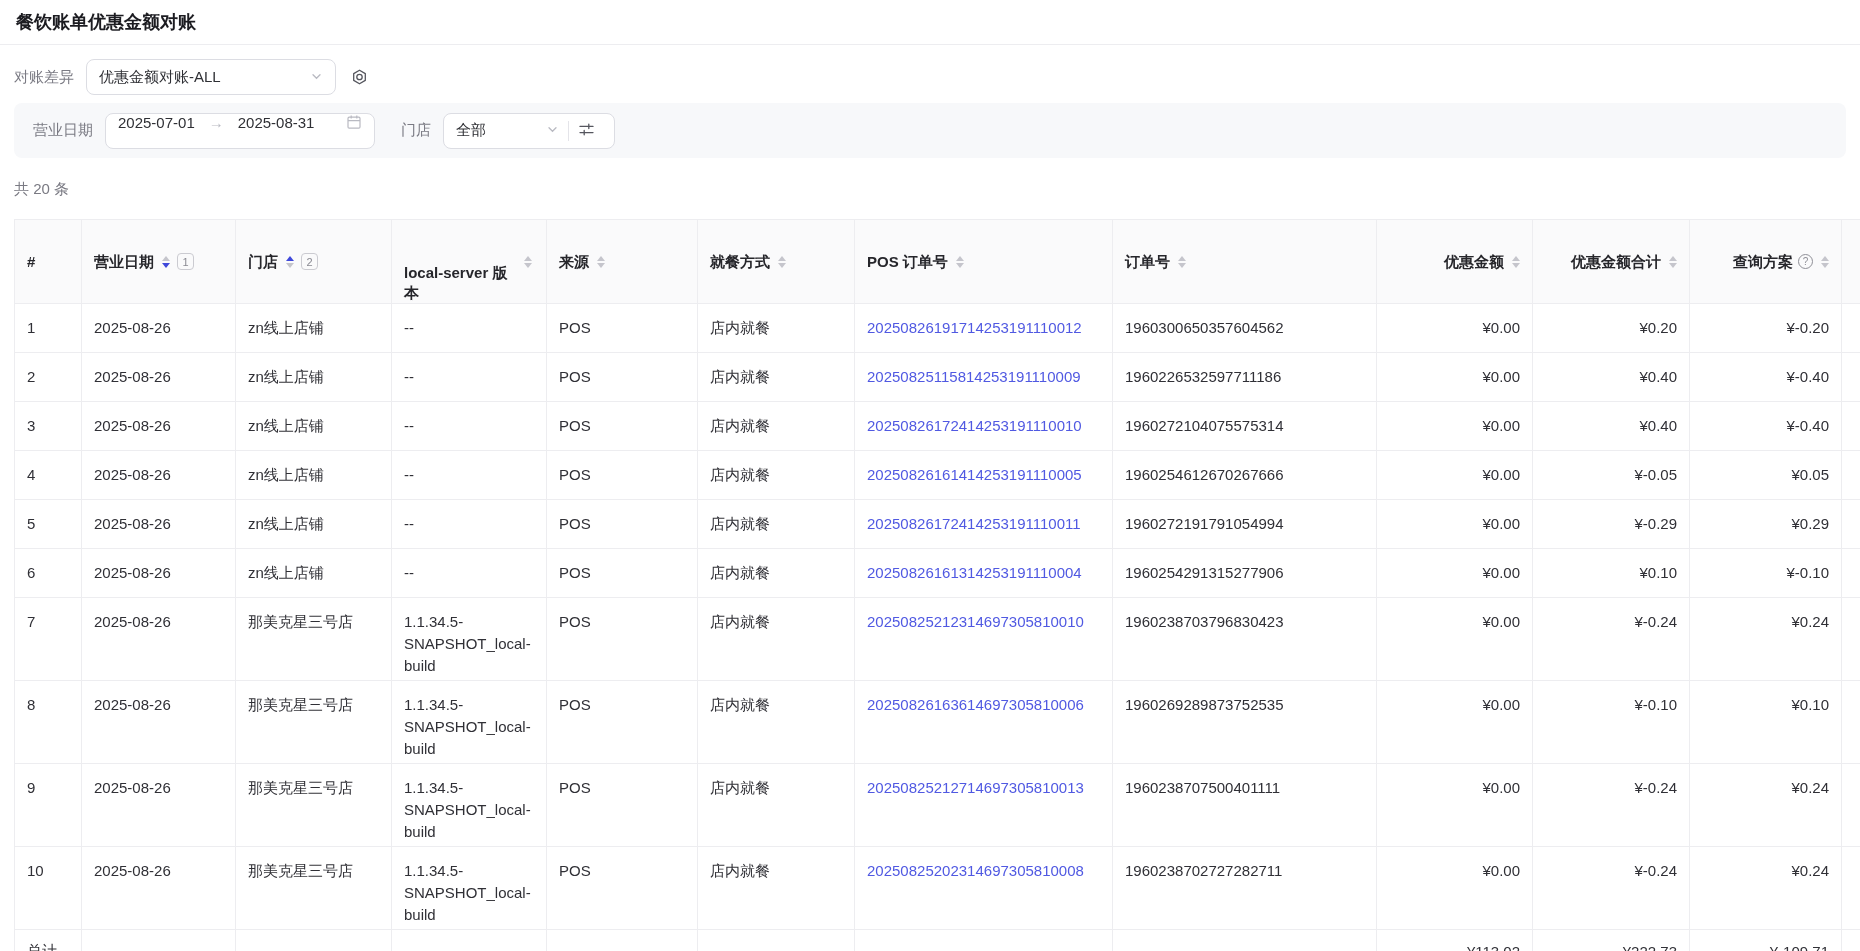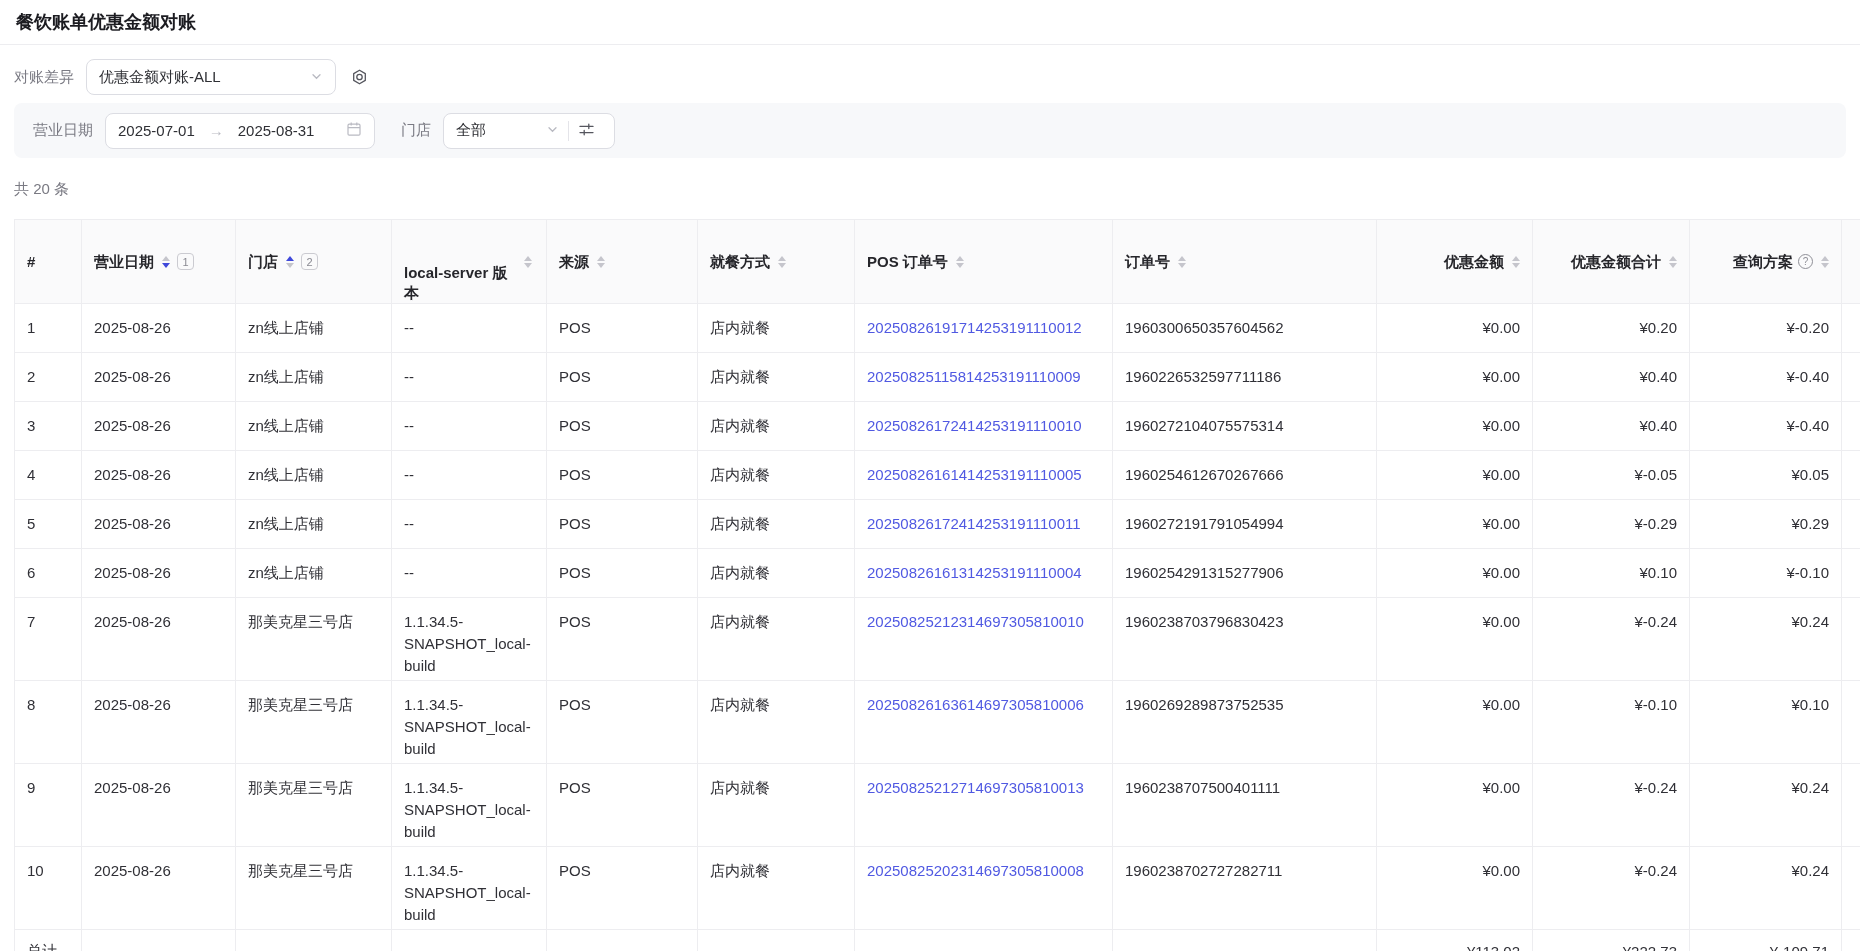--- a/index.html
+++ b/index.html
@@ -16,21 +16,21 @@
   .field-label { font-size:15px; color:#7a7a83; margin-right:12px; white-space:nowrap; }
   .select-box { height:36px; background:#fff; border:1px solid #dcdde3; border-radius:8px;
     display:flex; align-items:center; padding:0 12px; font-size:15px; color:#2f3035; cursor:pointer; }
   .scheme-select { width:250px; justify-content:space-between; }
   .icon-btn { margin-left:14px; display:flex; align-items:center; cursor:pointer; }
 
   
   .filter-band { margin:8px 14px 0 14px; height:55px; background:#f7f8fa; border-radius:8px;
     display:flex; align-items:center; padding:0 19px; }
   .range-picker { width:270px; height:36px; background:#fff; border:1px solid #dcdde3;
-    border-radius:8px; display:flex; align-items:center; padding:0 12px; font-size:15px; }
+    border-radius:8px; display:flex; align-items:flex-start; padding:0 12px; font-size:15px; }
   .range-picker .date-val { color:#2f3035; }
   .range-arrow { color:#b9bac2; margin:0 14px; font-size:15px; }
   .range-spacer { flex:1; }
   .store-group { width:172px; justify-content:flex-start; margin-right:0; padding-right:19px; }
   .store-group .grow { flex:1; }
   .v-divider { width:1px; height:20px; background:#e4e4e9; margin:0 9px; }
   .gap-24 { width:26px; }
 
   
   .count-text { margin:22px 0 0 14px; font-size:15px; color:#7a7a83; line-height:18px; }

